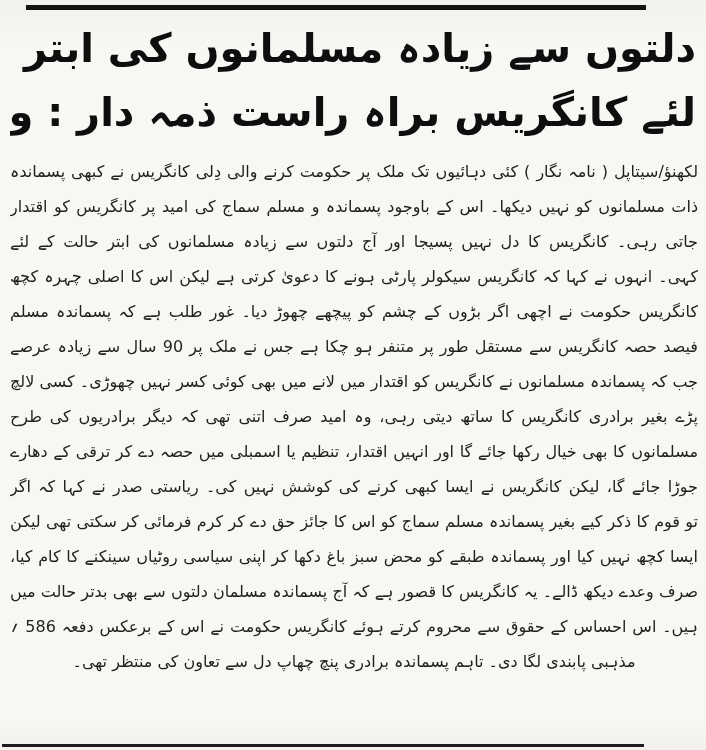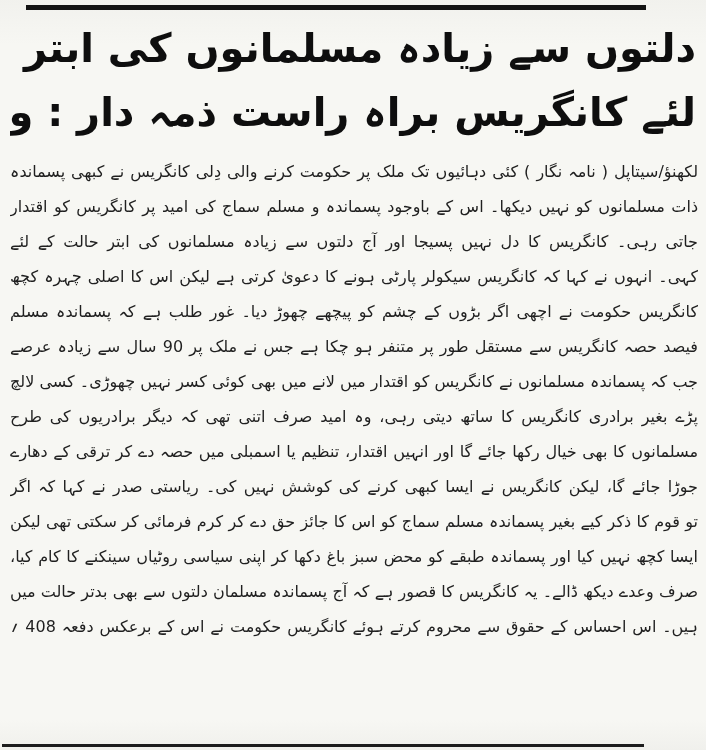--- a/index.html
+++ b/index.html
@@ -93,19 +93,20 @@
       <div class="body-line">کہی۔ انہوں نے کہا کہ کانگریس سیکولر پارٹی ہونے کا دعویٰ کرتی ہے لیکن اس کا اصلی چہرہ کچھ اور ہے۔</div>
       <div class="body-line">کانگریس حکومت نے اچھی اگر بڑوں کے چشم کو پیچھے چھوڑ دیا۔ غور طلب ہے کہ پسماندہ مسلم آبادی کا 85</div>
       <div class="body-line">فیصد حصہ کانگریس سے مستقل طور پر متنفر ہو چکا ہے جس نے ملک پر 90 سال سے زیادہ عرصے تک حکومت کی۔</div>
       <div class="body-line">جب کہ پسماندہ مسلمانوں نے کانگریس کو اقتدار میں لانے میں بھی کوئی کسر نہیں چھوڑی۔ کسی لالچ میں</div>
       <div class="body-line">پڑے بغیر برادری کانگریس کا ساتھ دیتی رہی، وہ امید صرف اتنی تھی کہ دیگر برادریوں کی طرح پسماندہ</div>
       <div class="body-line">مسلمانوں کا بھی خیال رکھا جائے گا اور انہیں اقتدار، تنظیم یا اسمبلی میں حصہ دے کر ترقی کے دھارے سے</div>
       <div class="body-line">جوڑا جائے گا، لیکن کانگریس نے ایسا کبھی کرنے کی کوشش نہیں کی۔ ریاستی صدر نے کہا کہ اگر کانگریس چاہتی</div>
       <div class="body-line">تو قوم کا ذکر کیے بغیر پسماندہ مسلم سماج کو اس کا جائز حق دے کر کرم فرمائی کر سکتی تھی لیکن اس نے</div>
       <div class="body-line">ایسا کچھ نہیں کیا اور پسماندہ طبقے کو محض سبز باغ دکھا کر اپنی سیاسی روٹیاں سینکنے کا کام کیا، اس نے</div>
       <div class="body-line">صرف وعدے دیکھ ڈالے۔ یہ کانگریس کا قصور ہے کہ آج پسماندہ مسلمان دلتوں سے بھی بدتر حالت میں</div>
-      <div class="body-line">ہیں۔ اس احساس کے حقوق سے محروم کرتے ہوئے کانگریس حکومت نے اس کے برعکس دفعہ 408 ؍</div>
+      <div class="body-line">ہیں۔ اس احساس کے حقوق سے محروم کرتے ہوئے کانگریس حکومت نے اس کے برعکس دفعہ 586 ؍</div>
+      <div class="body-line last-line">مذہبی پابندی لگا دی۔ تاہم پسماندہ برادری پنچ چھاپ دل سے تعاون کی منتظر تھی۔</div>
     </div>
   </div>
 
   <div class="bottom-rule"></div>
 
 </div>
 
 </body></html>

